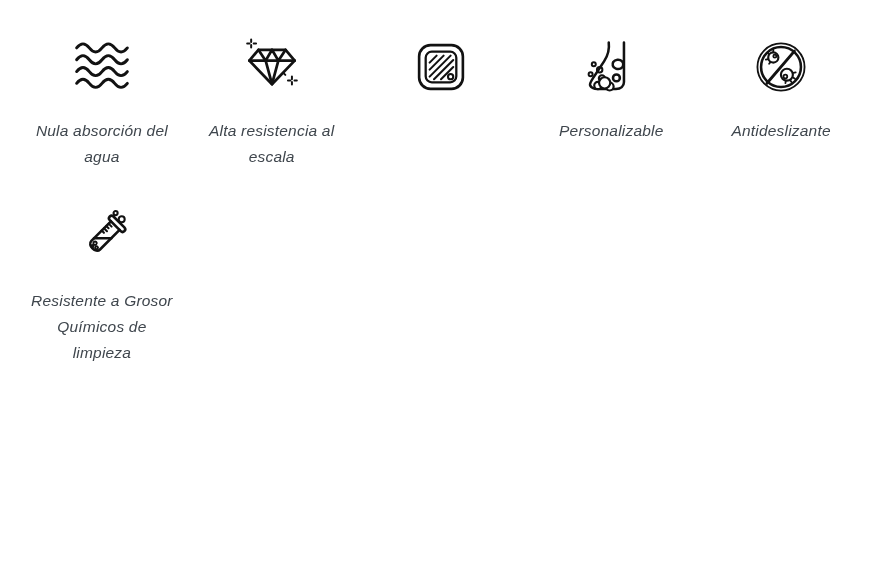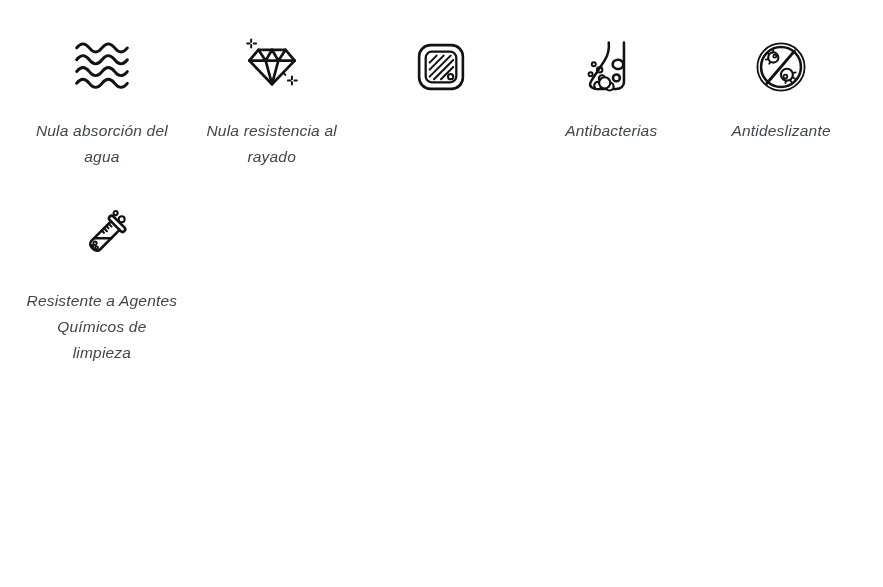--- a/index.html
+++ b/index.html
@@ -66,21 +66,21 @@
           <path d="M17 13 L25 25 L32 13 L39 25 L47 13"></path>
           <path d="M25 25 L32 51 M39 25 L32 51"></path>
         </g>
         <g fill="none" stroke="#121212" stroke-width="2.2" stroke-linecap="round">
           <path d="M9 1.6 v2.8 M9 7.6 v2.8 M4.6 6 h2.6 M11.8 6 h2.6"></path>
           <path d="M54 42.6 v2.8 M54 48.6 v2.8 M49.6 47 h2.6 M56.8 47 h2.6"></path>
           <path d="M44.5 38.5 l2.2 2.2"></path>
         </g>
       </svg>
     </span>
-    <div class="label">Nula resistencia al rayado</div>
+    <div class="label">Alta resistencia al escala</div>
   </div>
 
 
 
   <div class="cell">
     <span class="icon-box">
       <svg viewBox="0 0 64 64" width="56" height="56" aria-hidden="true">
         <g fill="none" stroke="#121212">
           <rect x="7" y="7" width="50" height="50" rx="13" stroke-width="3"></rect>
           <rect x="14.5" y="14.5" width="35" height="35" rx="7" stroke-width="2.6"></rect>
@@ -105,21 +105,21 @@
           <circle cx="9.5" cy="40" r="2.2"></circle>
         </g>
         <g stroke="#121212" stroke-width="2.4" fill="#ffffff">
           <circle cx="22" cy="44.5" r="3.4"></circle>
           <circle cx="17.5" cy="52.5" r="4"></circle>
           <circle cx="30.5" cy="53.5" r="4.4"></circle>
           <circle cx="25" cy="49.5" r="6.2"></circle>
         </g>
       </svg>
     </span>
-    <div class="label">Antibacterias</div>
+    <div class="label">Personalizable</div>
   </div>
 
   <div class="cell">
     <span class="icon-box">
       <svg viewBox="0 0 64 64" width="58" height="58" aria-hidden="true">
         <g fill="none" stroke="#121212" stroke-linecap="round">
           <circle cx="32" cy="32" r="26" stroke-width="2"></circle>
           <circle cx="32" cy="32" r="22" stroke-width="2.8"></circle>
           <path d="M46.8 14.5 L16.5 50" stroke-width="3.2"></path>
           <circle cx="23.5" cy="21.5" r="5.6" stroke-width="2.4"></circle>
@@ -147,18 +147,18 @@
           <circle cx="30" cy="42.5" r="1.8"></circle>
           <circle cx="34.6" cy="44.8" r="1.5"></circle>
           <circle cx="30.2" cy="46.8" r="1.2"></circle>
         </g>
         <g fill="none" stroke="#121212" stroke-width="2.2">
           <circle cx="46.5" cy="6.5" r="2.2"></circle>
           <circle cx="53" cy="13" r="3.2"></circle>
         </g>
       </svg>
     </span>
-    <div class="label">Resistente a Agentes Químicos de
+    <div class="label">Resistente a Grosor Químicos de
 limpieza</div>
   </div>
 
 
 </div>
 
 </body></html>

